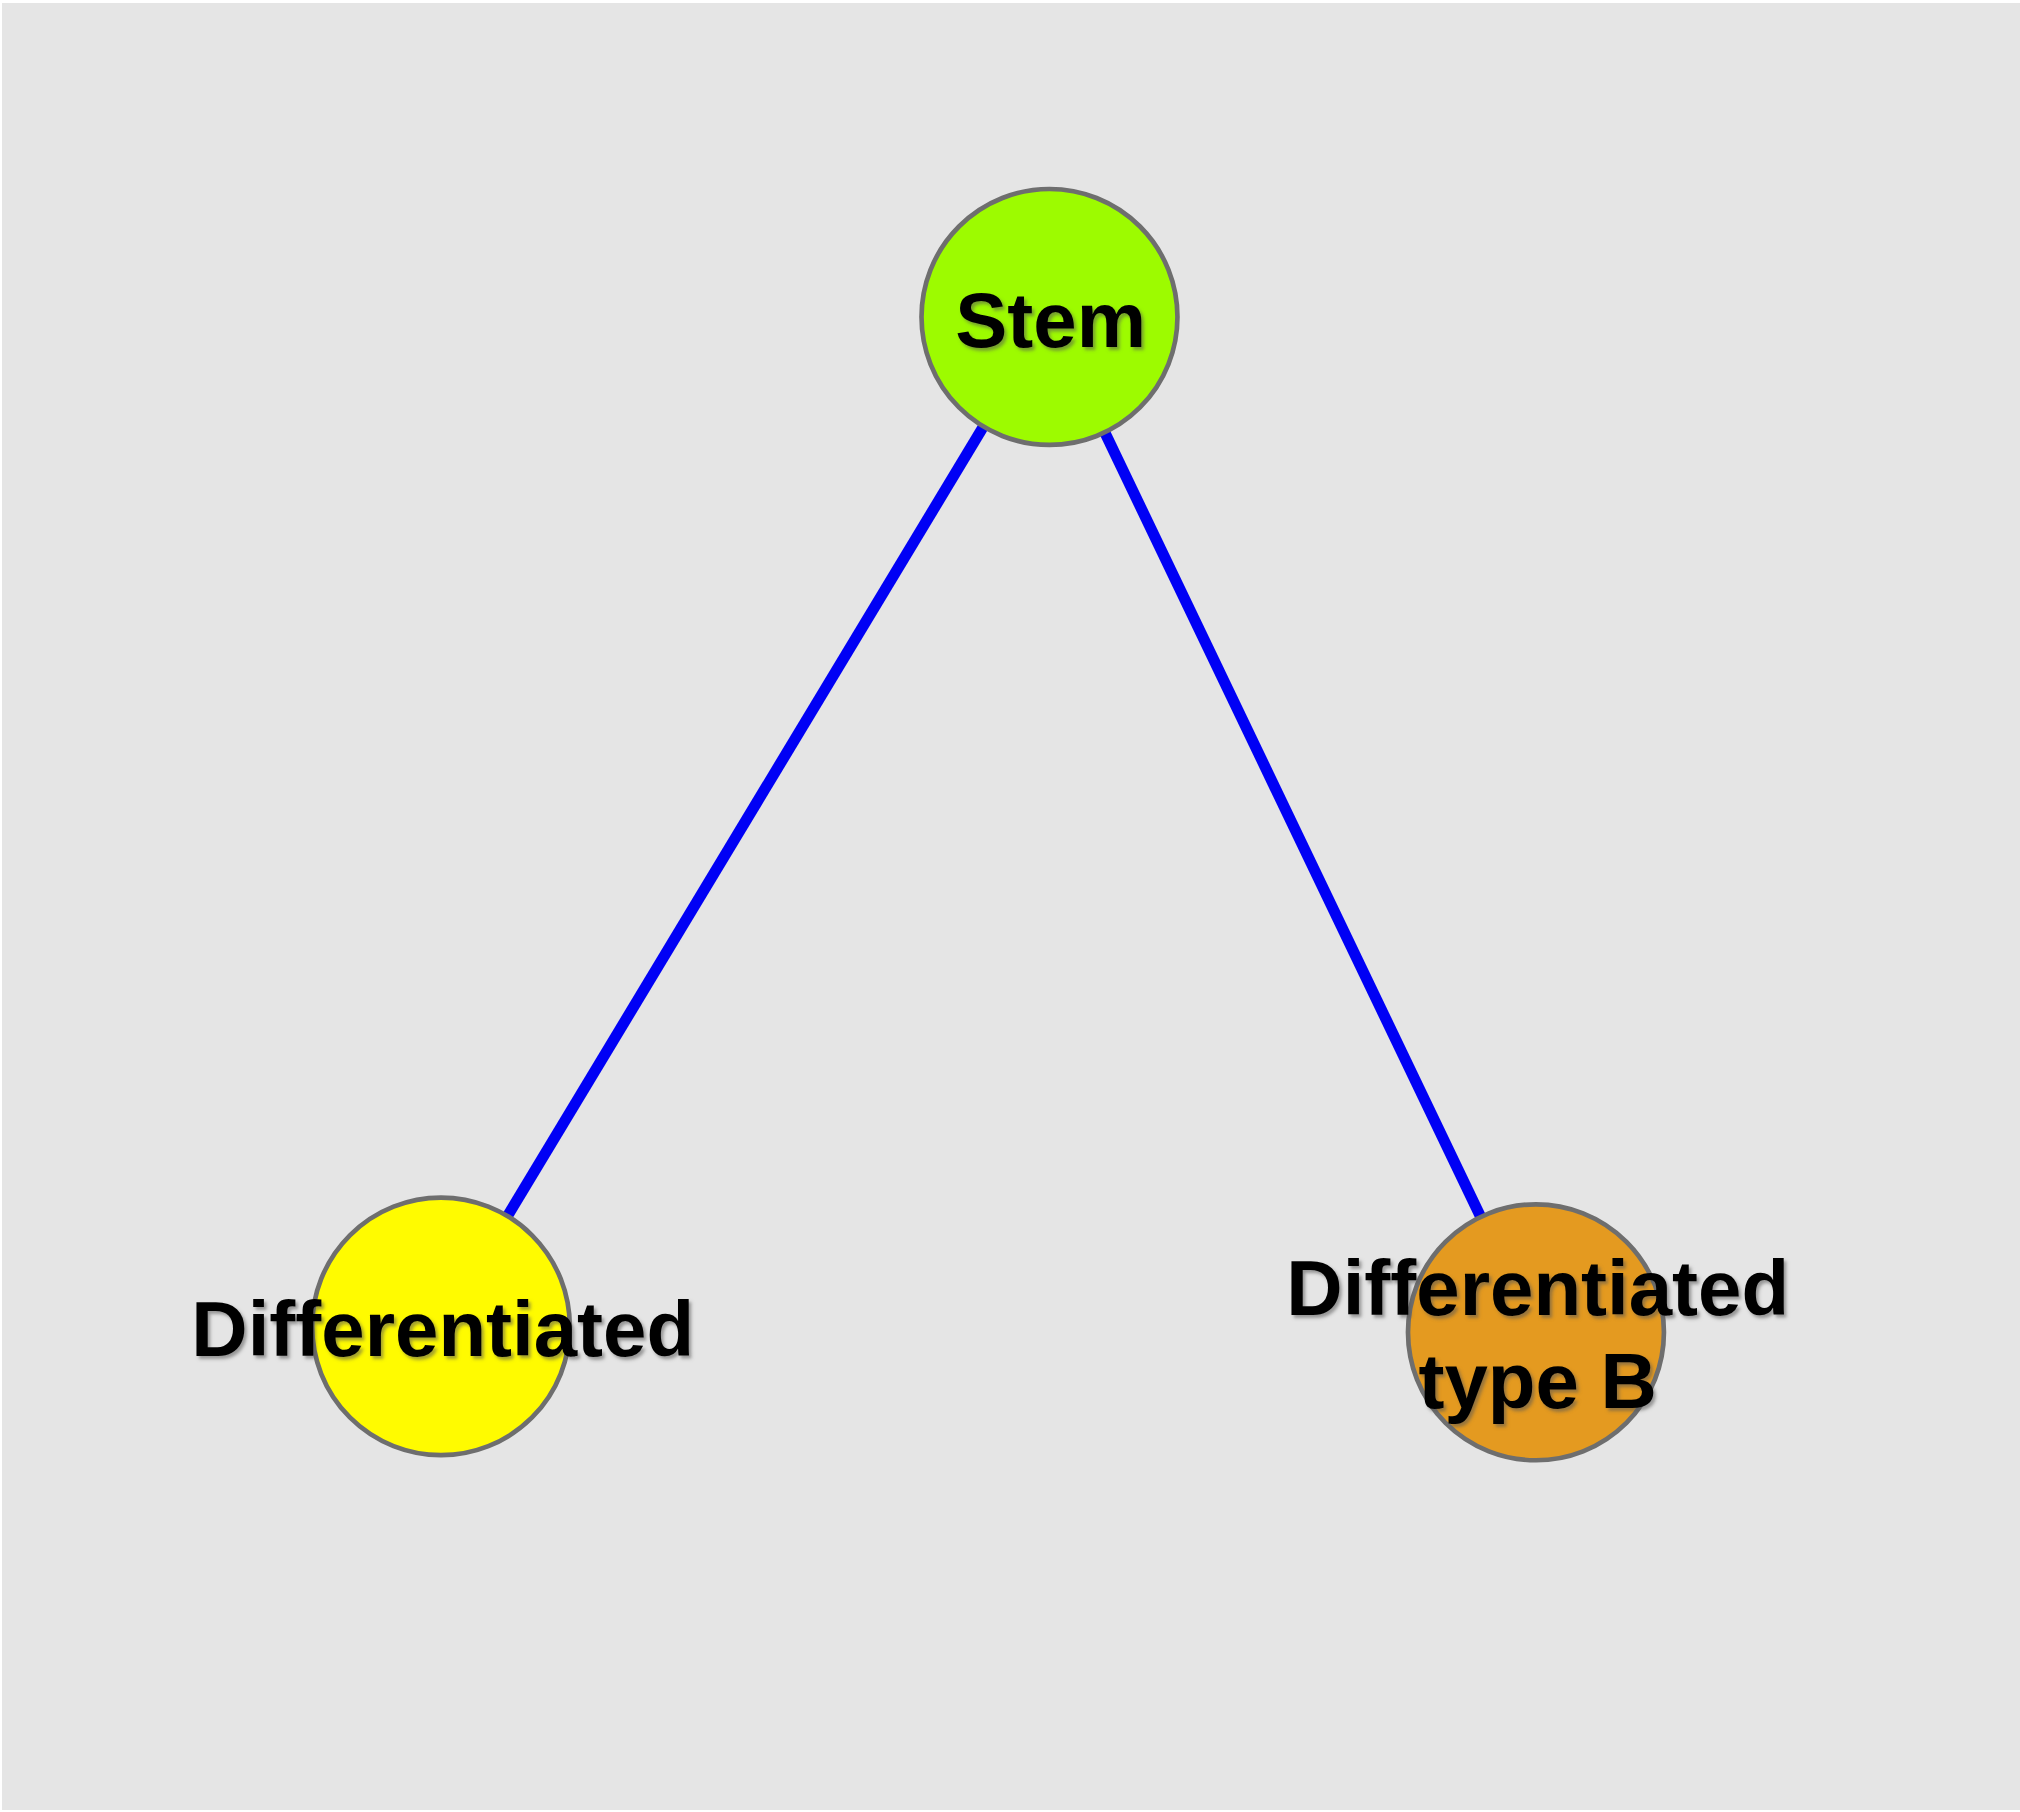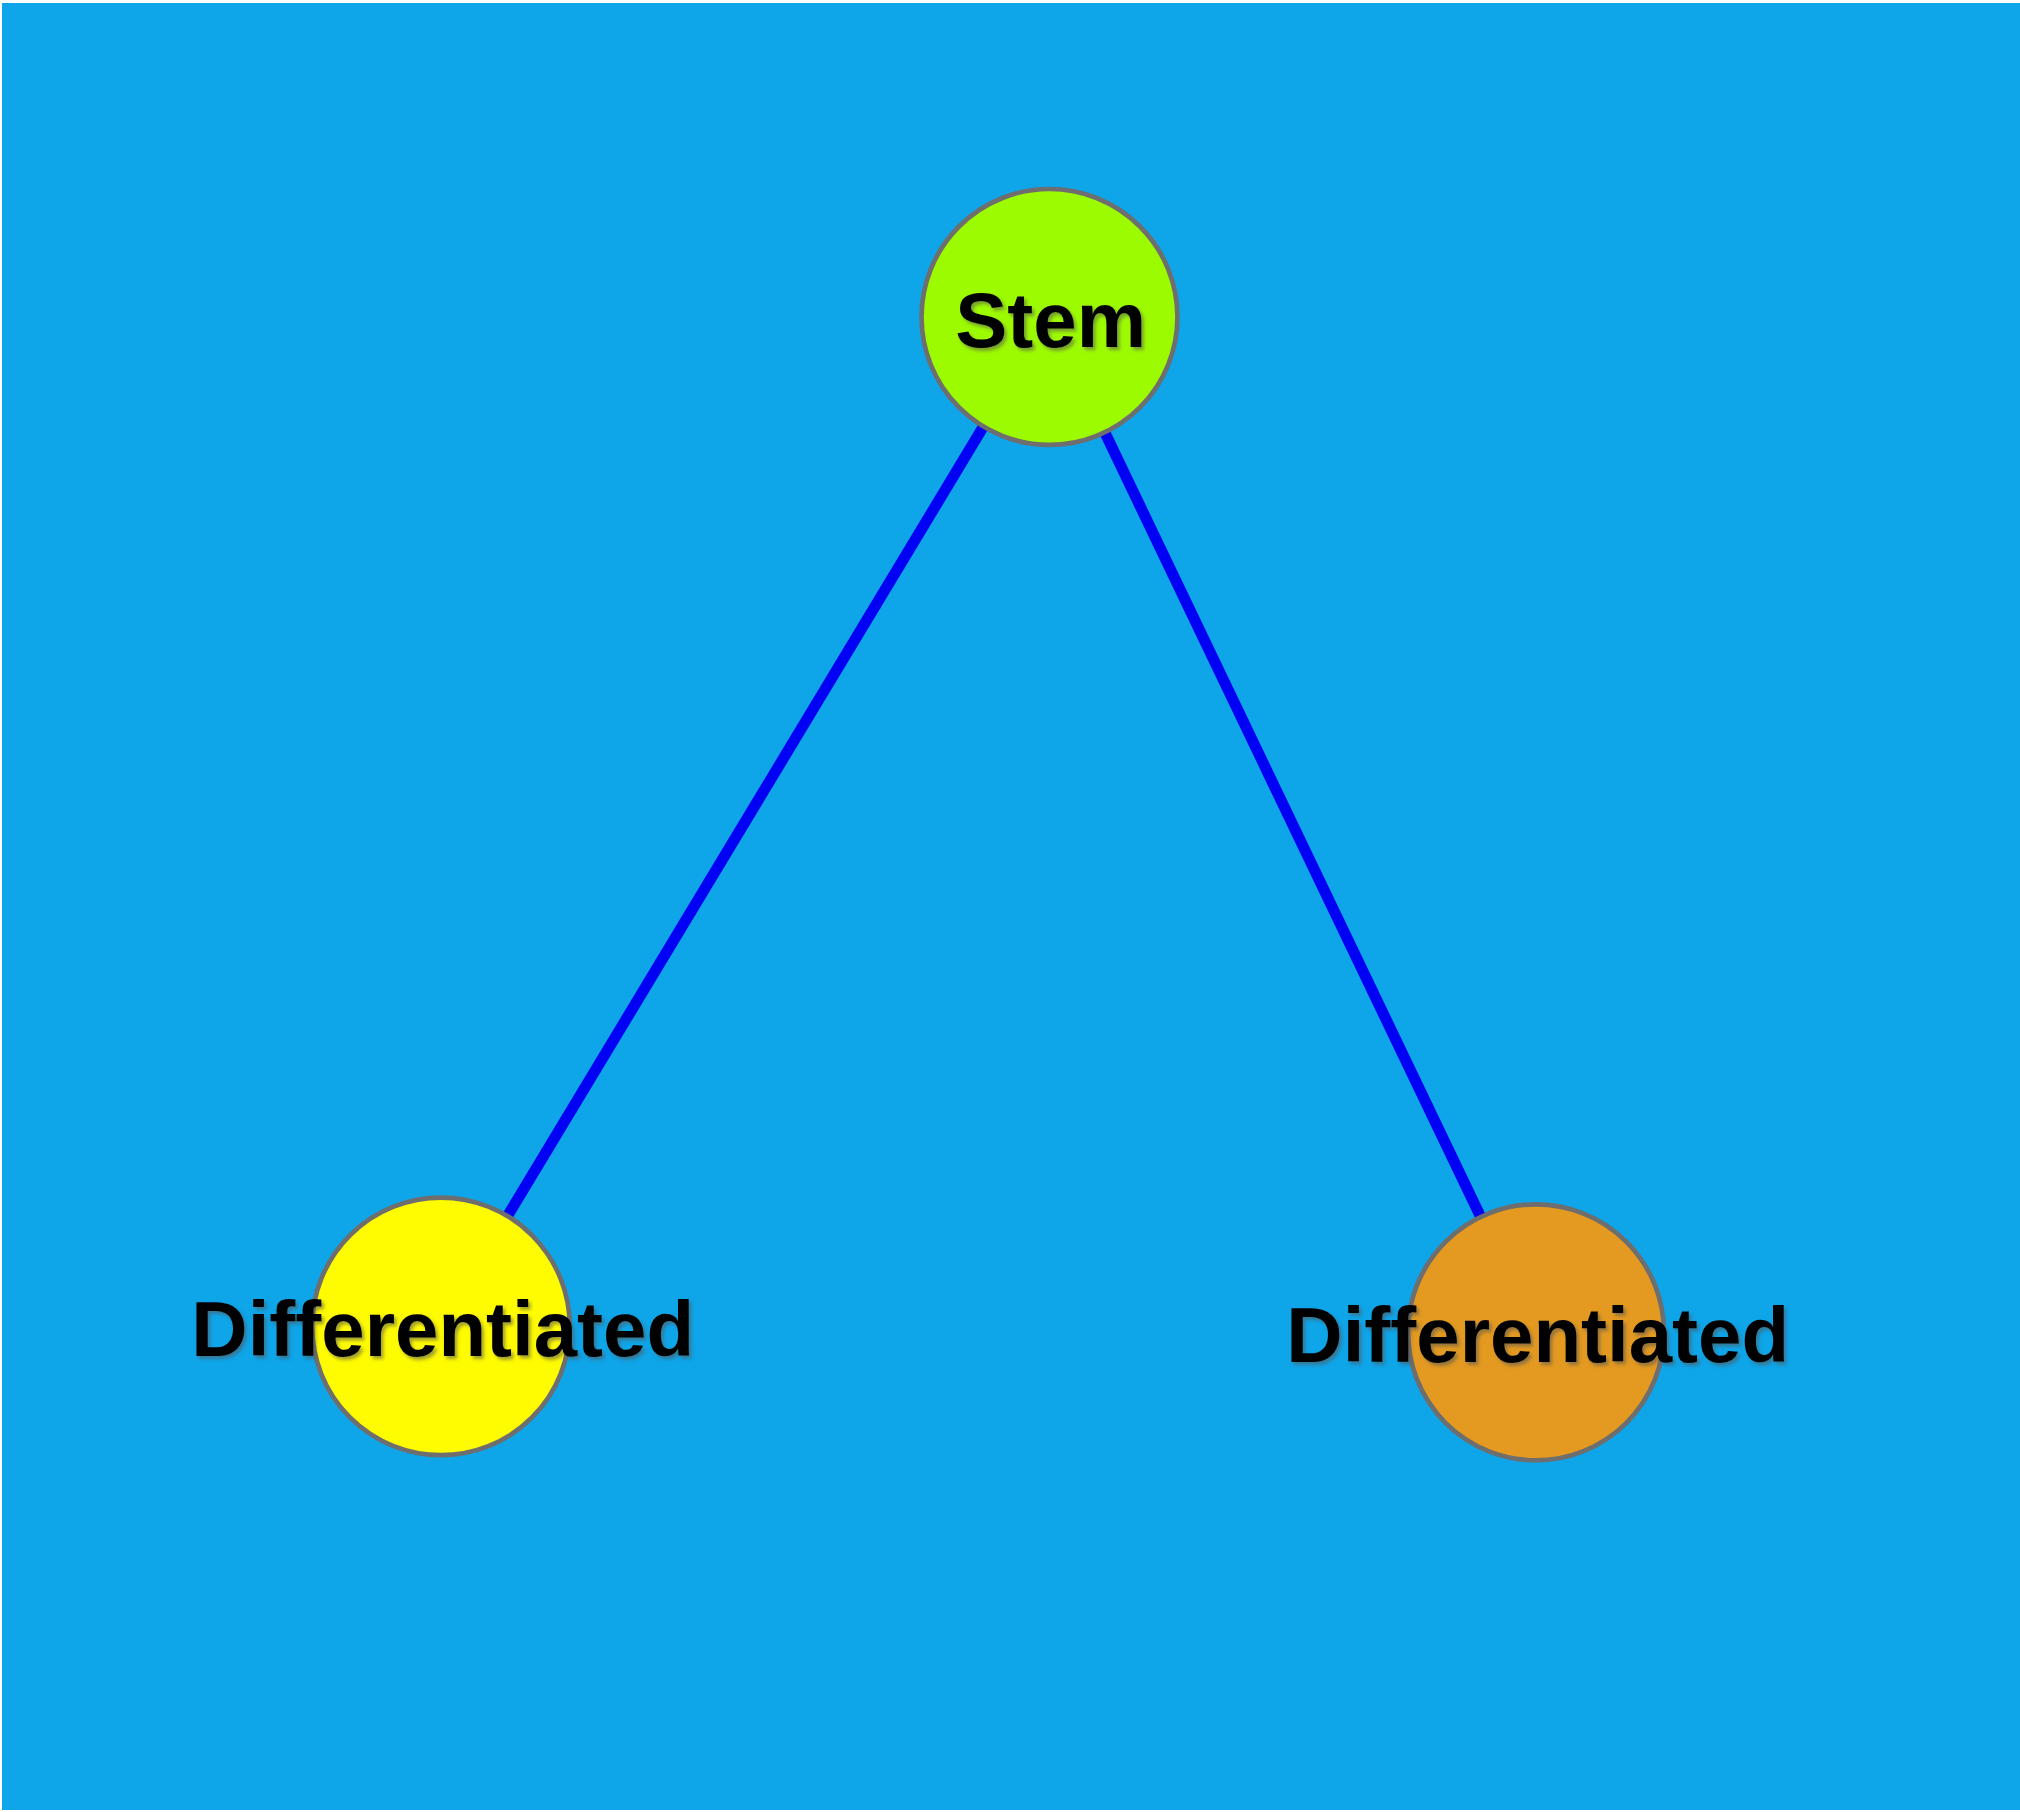--- a/index.html
+++ b/index.html
@@ -10,21 +10,21 @@
     background: #FFFFFF;
     overflow: hidden;
     font-family: "Liberation Sans", sans-serif;
   }
   .canvas {
     position: absolute;
     left: 1.7px;
     top: 2.5px;
     width: 2019px;
     height: 1807px;
-    background: #0ea5e9;
+    background: #e5e5e5;
   }
   .graph-svg {
     position: absolute;
     left: -1.7px;
     top: -2.5px;
     width: 2021px;
     height: 1812px;
   }
   .edge {
     stroke: #0000F5;
@@ -71,16 +71,17 @@
   <div class="node-label label-stem">
     <span class="line">Stem</span>
   </div>
 
   <div class="node-label label-type-a">
     <span class="line">Differentiated</span>
   </div>
 
   <div class="node-label label-type-b">
     <span class="line">Differentiated</span>
+    <span class="line">type B</span>
   </div>
 
 </div>
 
 
 </body></html>

